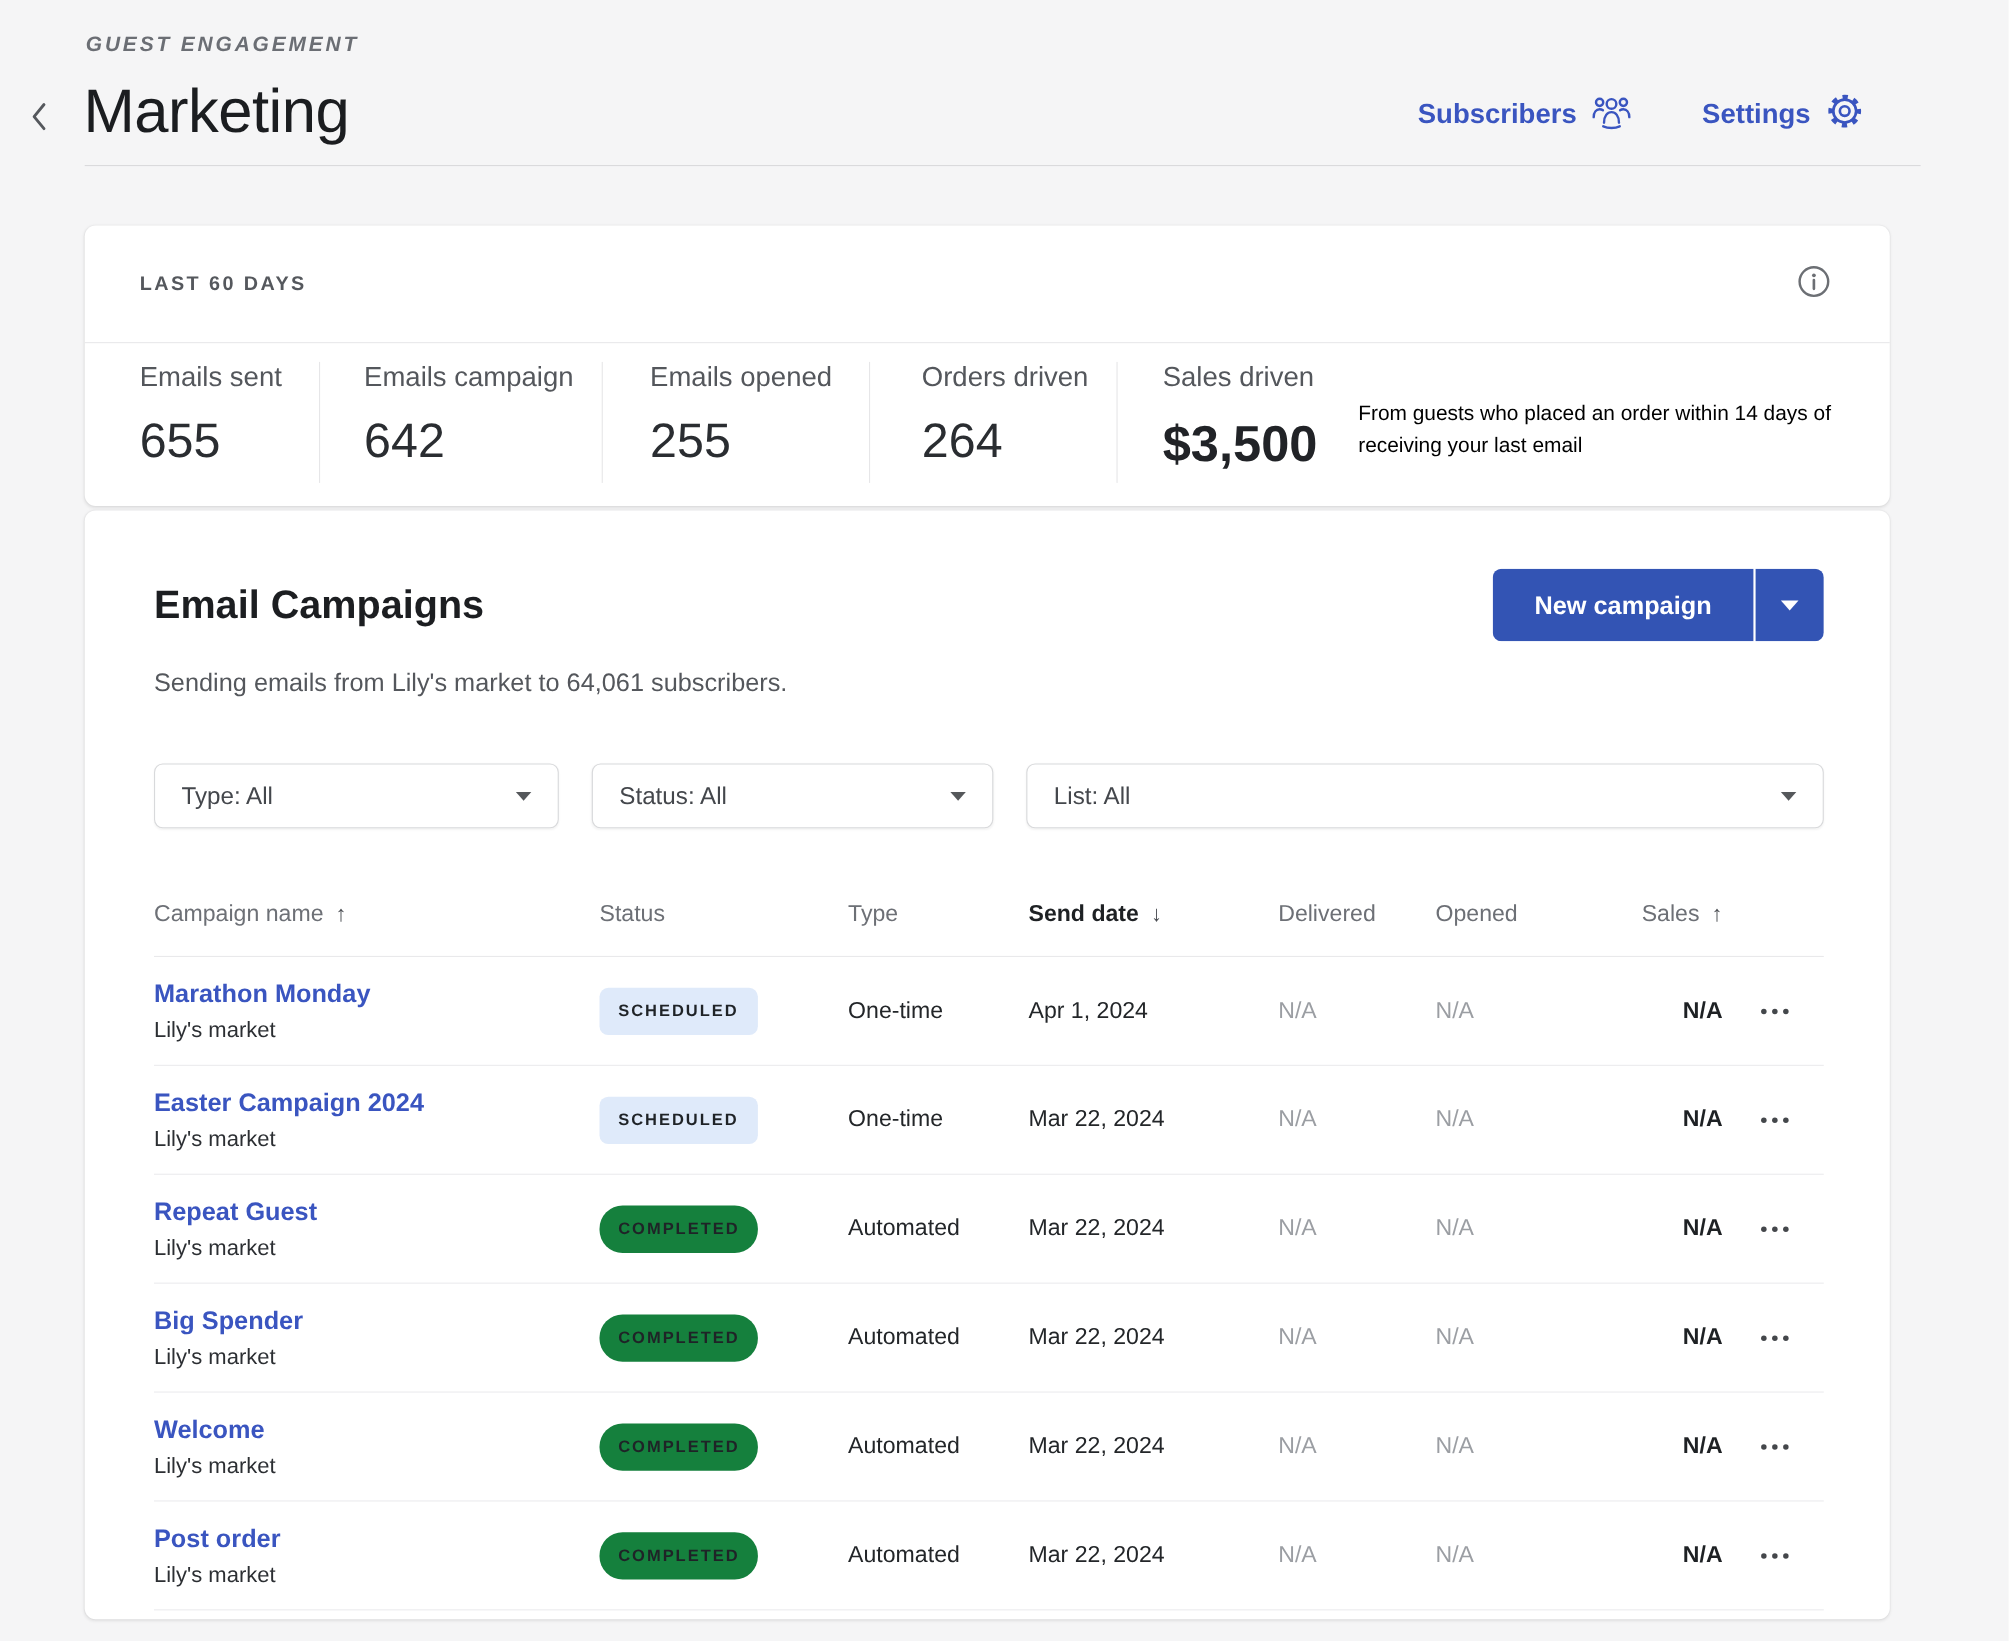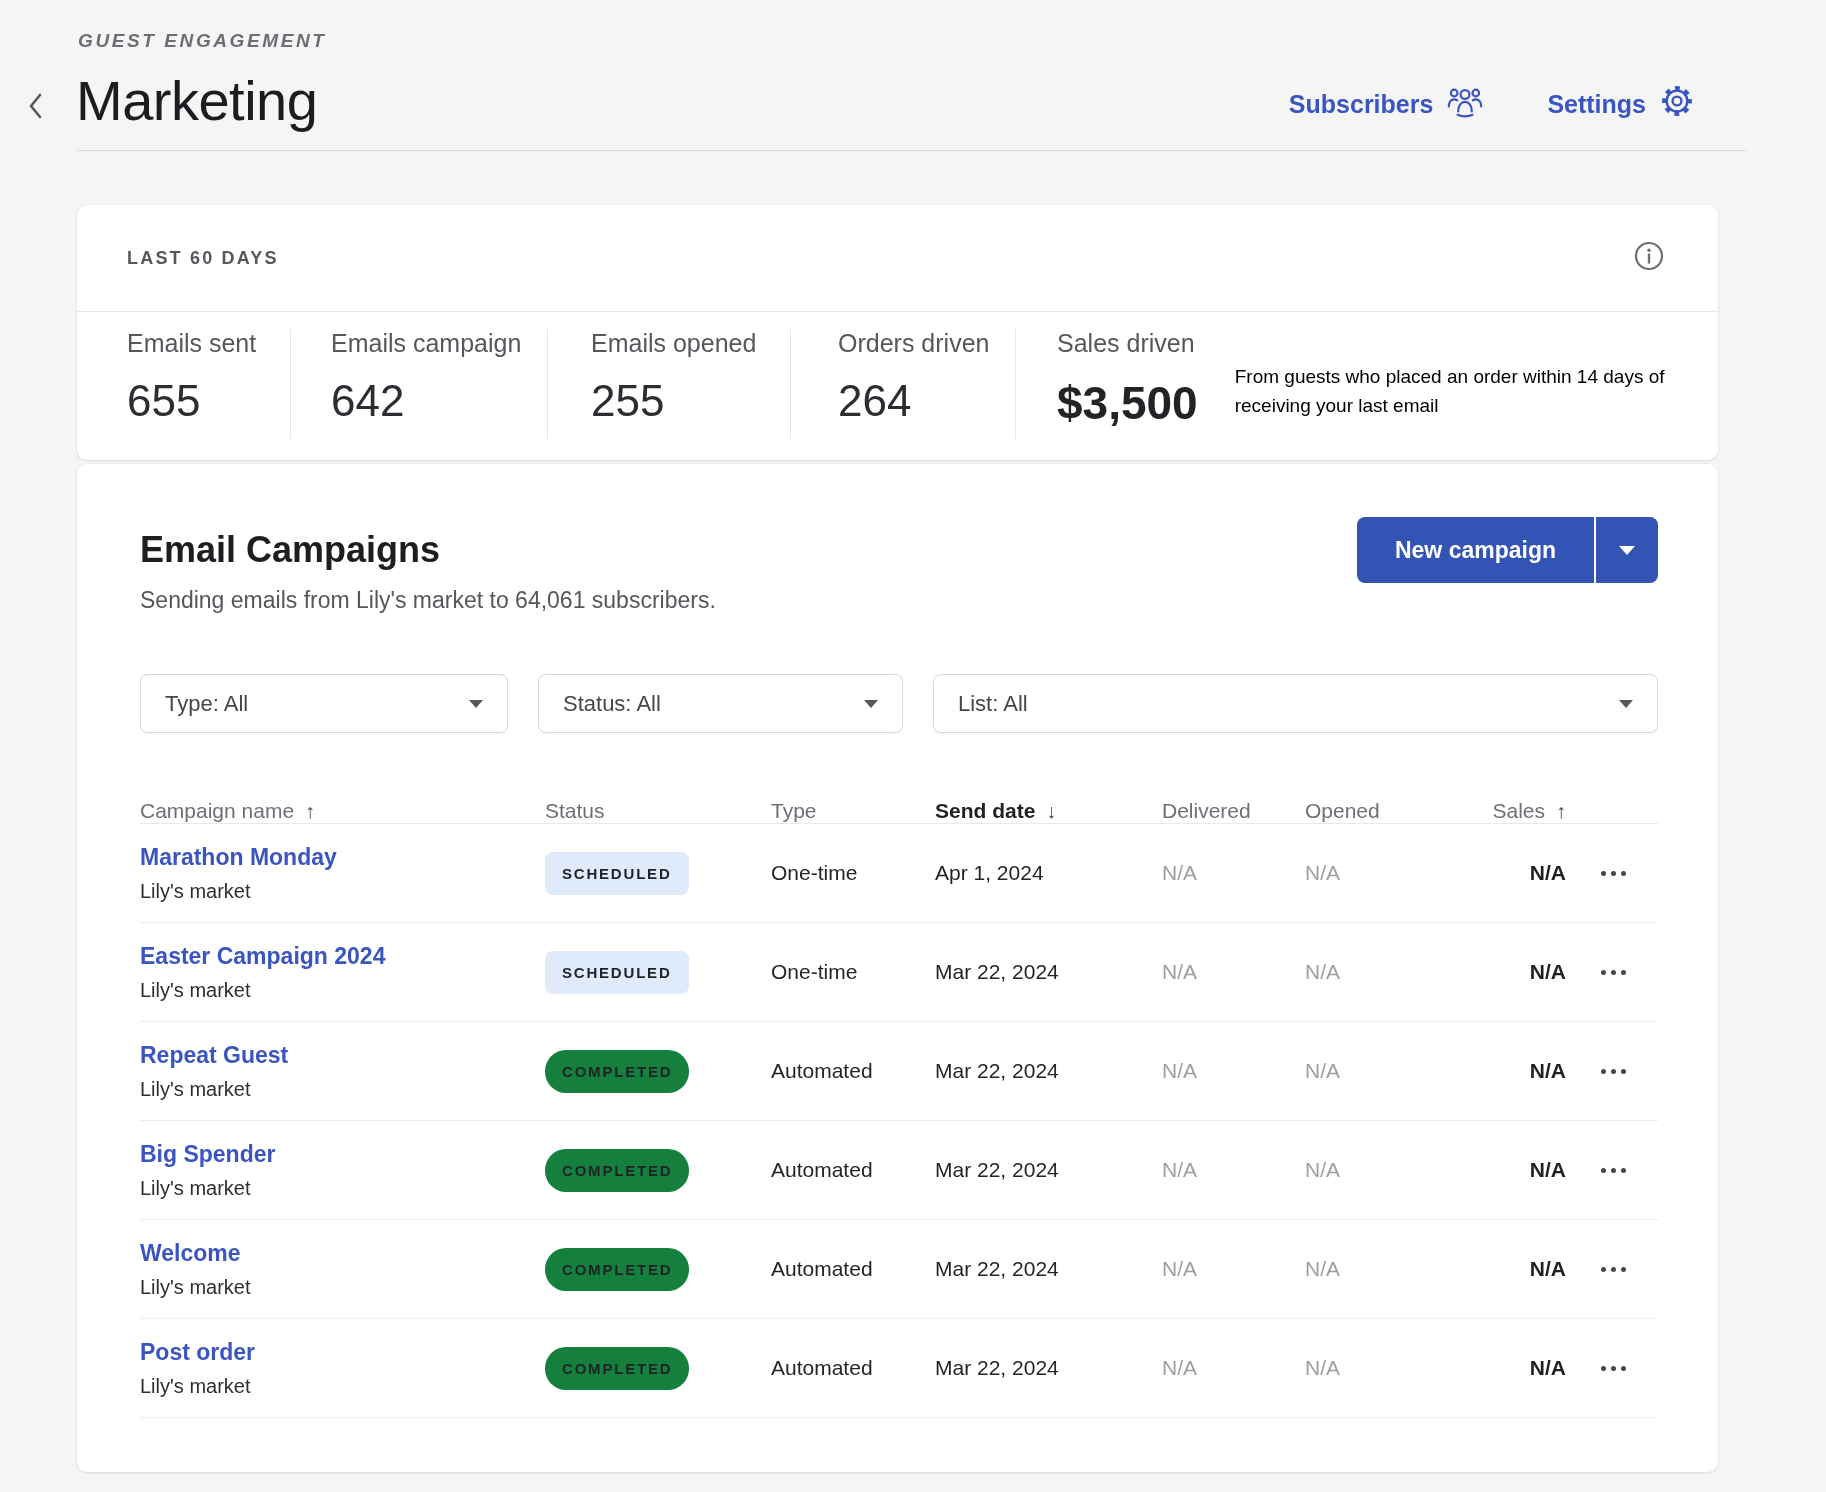--- a/index.html
+++ b/index.html
@@ -65,35 +65,35 @@
   .card-top { display:flex; justify-content:space-between; align-items:center; padding-top:53px; }
   .section-title { font-size:36px; font-weight:600; color:#1c1e21; }
   .split-btn { display:flex; gap:2px; border-radius:8px; overflow:hidden; height:66px; cursor:pointer; }
   .split-main {
     background:#3354b4; color:#ffffff; font-size:23px; font-weight:600;
     display:flex; align-items:center; padding:0 38px; border:none; cursor:pointer;
     font-family:inherit;
   }
   .split-arrow { background:#3354b4; width:62px; display:flex; align-items:center; justify-content:center; border:none; cursor:pointer; }
   .caret-white { width:0; height:0; border-left:8px solid transparent; border-right:8px solid transparent; border-top:9px solid #ffffff; }
-  .subtitle { font-size:23px; color:#54575c; line-height:34px; }
+  .subtitle { margin-top:20px; font-size:23px; color:#54575c; line-height:34px; }
   .filters { margin-top:57px; display:flex; gap:30px; }
   .filter {
     height:59px; background:#fff; border:1px solid #d8d9db; border-radius:8px;
     box-shadow:0 1px 2px rgba(0,0,0,.05);
     display:flex; align-items:center; justify-content:space-between;
     padding:0 24px; font-size:22px; color:#44474c; cursor:pointer;
   }
   .filter.f-type { width:368px; }
   .filter.f-status { width:365px; }
   .filter.f-list { flex:1; }
   .caret-gray { width:0; height:0; border-left:7px solid transparent; border-right:7px solid transparent; border-top:8px solid #55585b; }
   
   .tgrid { display:grid; grid-template-columns:405px 226px 164px 227px 143px 125px 136px 1fr; align-items:center; }
-  .table-head { margin-top:66px; border-bottom:1px solid #e9e9eb; font-size:21px; color:#6d7076; }
+  .table-head { margin-top:66px; padding-bottom:26px; border-bottom:1px solid #e9e9eb; font-size:21px; color:#6d7076; }
   .th { display:flex; align-items:center; gap:11px; }
   .th .sort { font-size:20px; color:#4a4d52; }
   .th.active { color:#1e2124; font-weight:700; }
   .th.right { justify-content:flex-end; }
   .trow { height:99px; border-bottom:1px solid #ececee; }
   .name-cell { display:flex; flex-direction:column; justify-content:center; }
   .row-link { font-size:23px; font-weight:700; color:#3a55c0; cursor:pointer; line-height:28px; }
   .row-sub { font-size:20px; color:#2c2f33; line-height:24px; margin-top:8px; }
   .badge {
     display:inline-block; width:max-content; padding:13px 17px; border-radius:8px;

